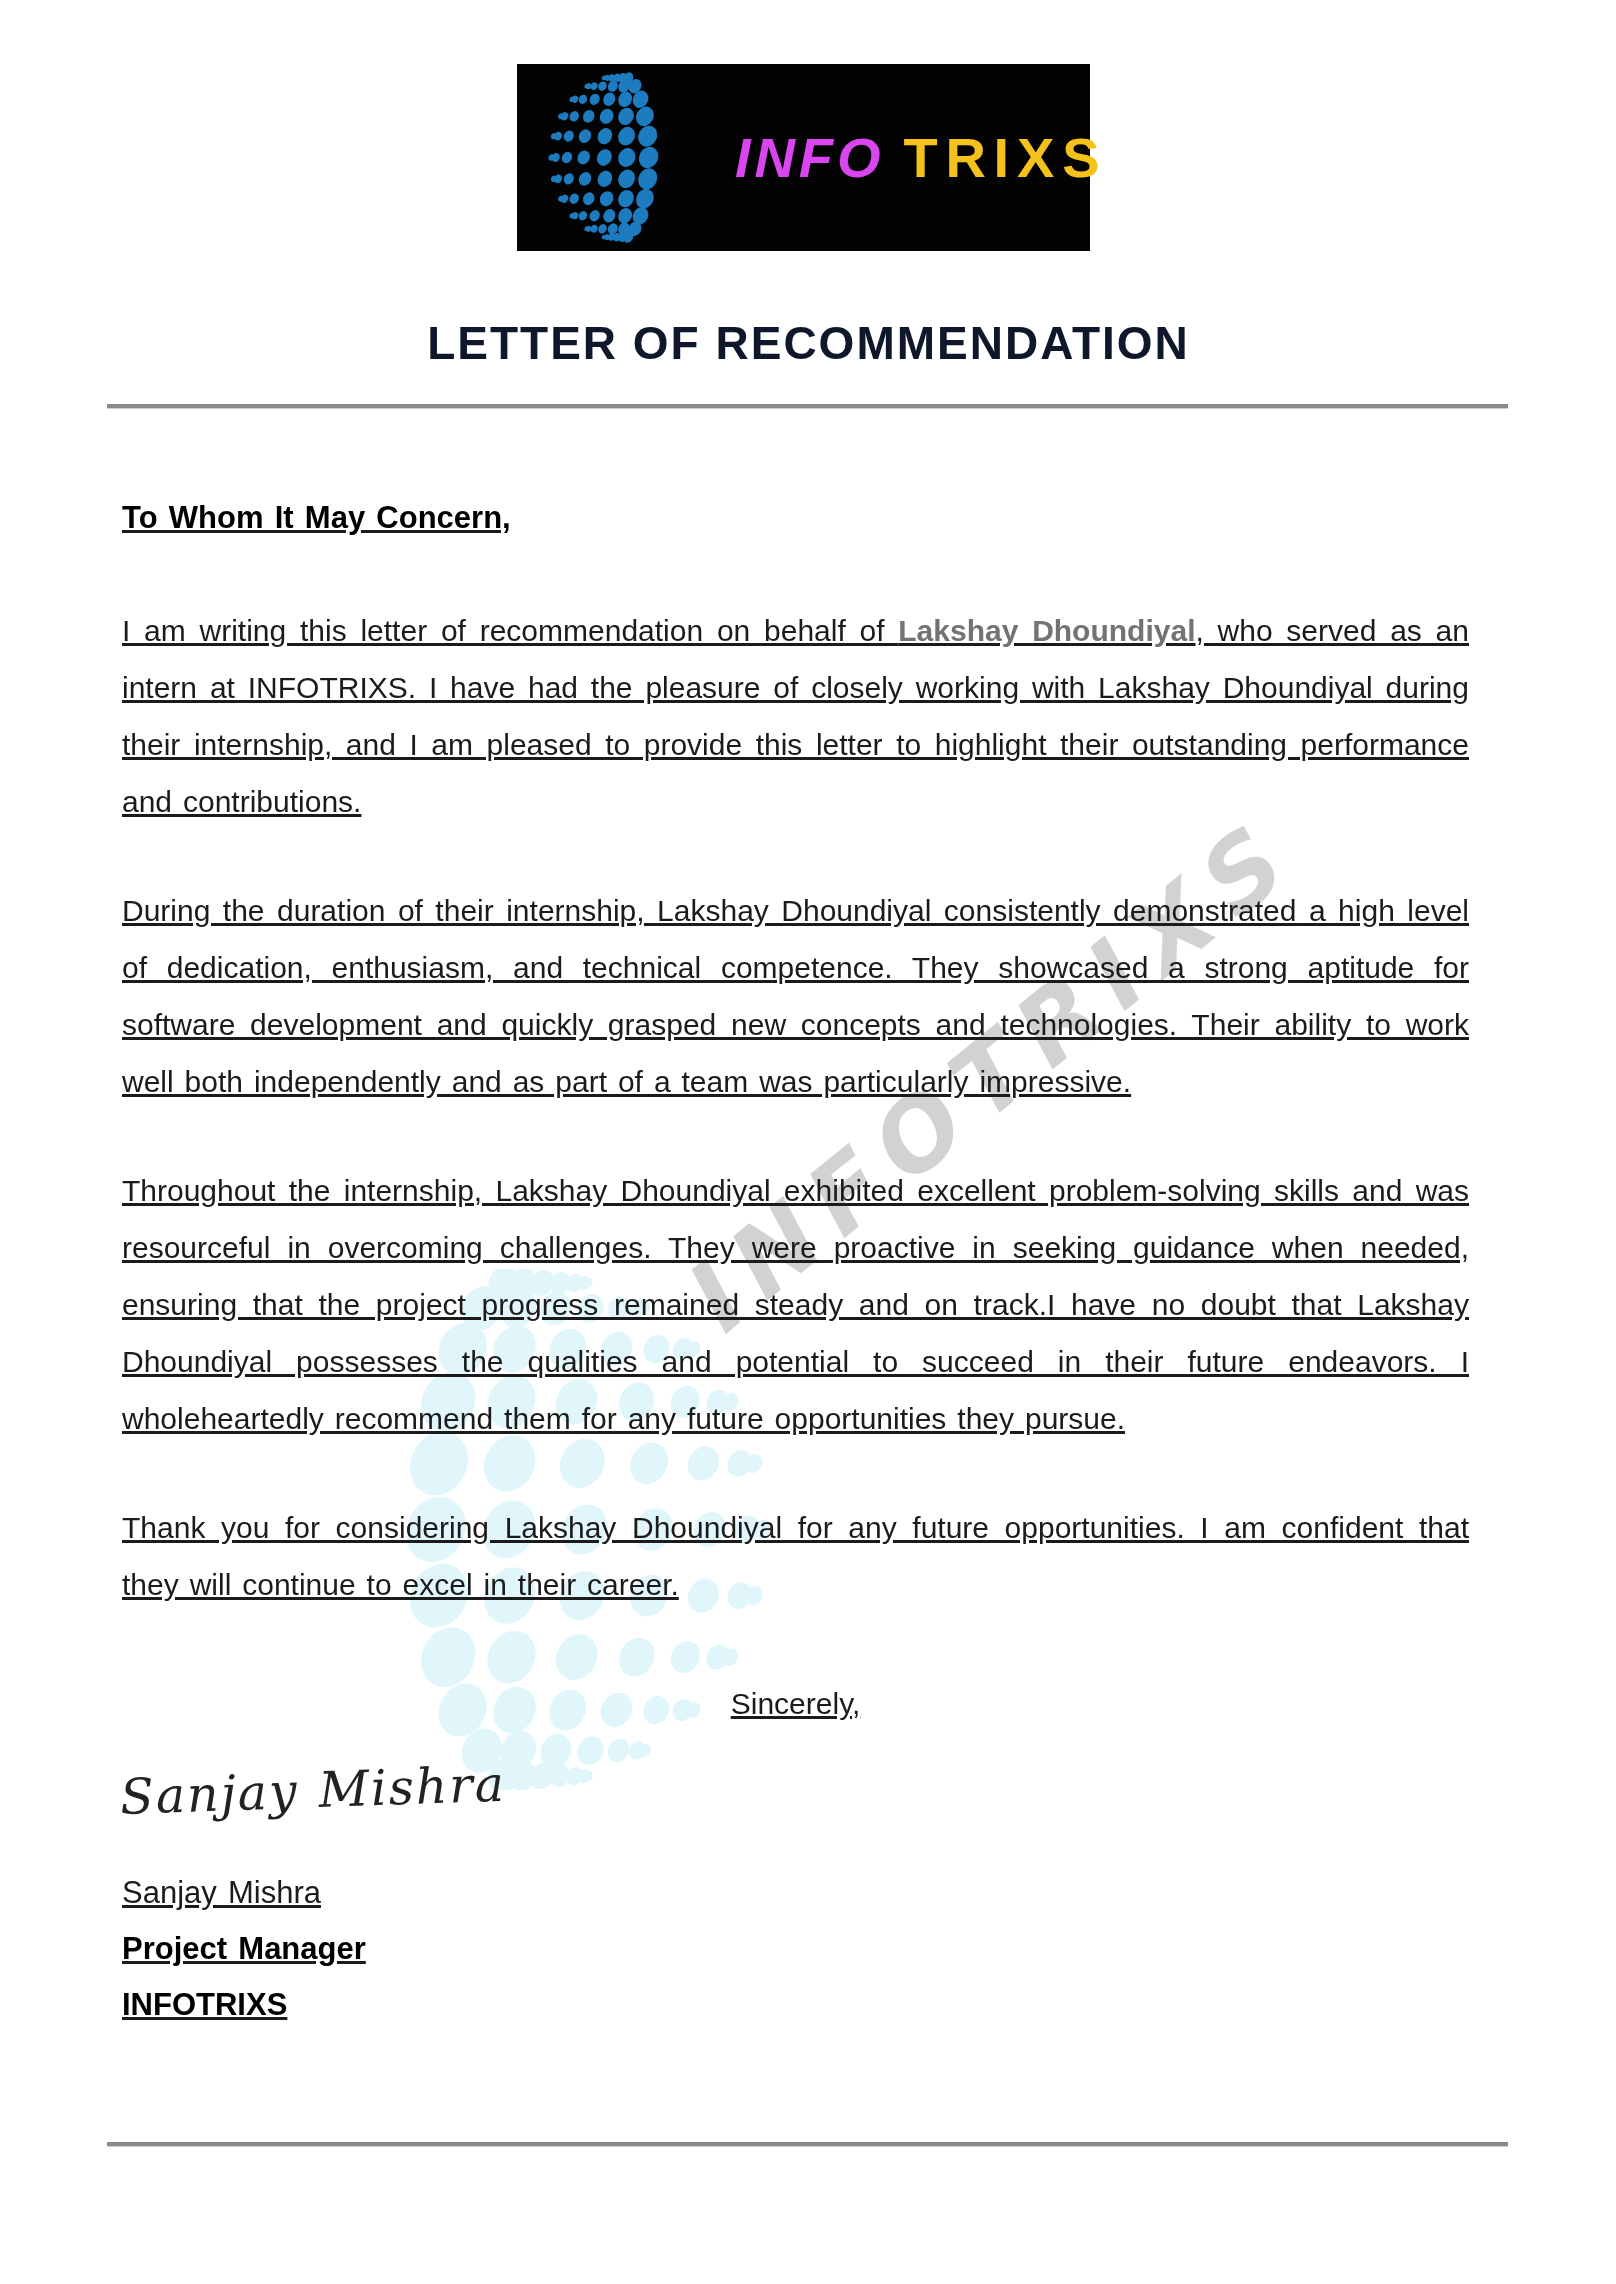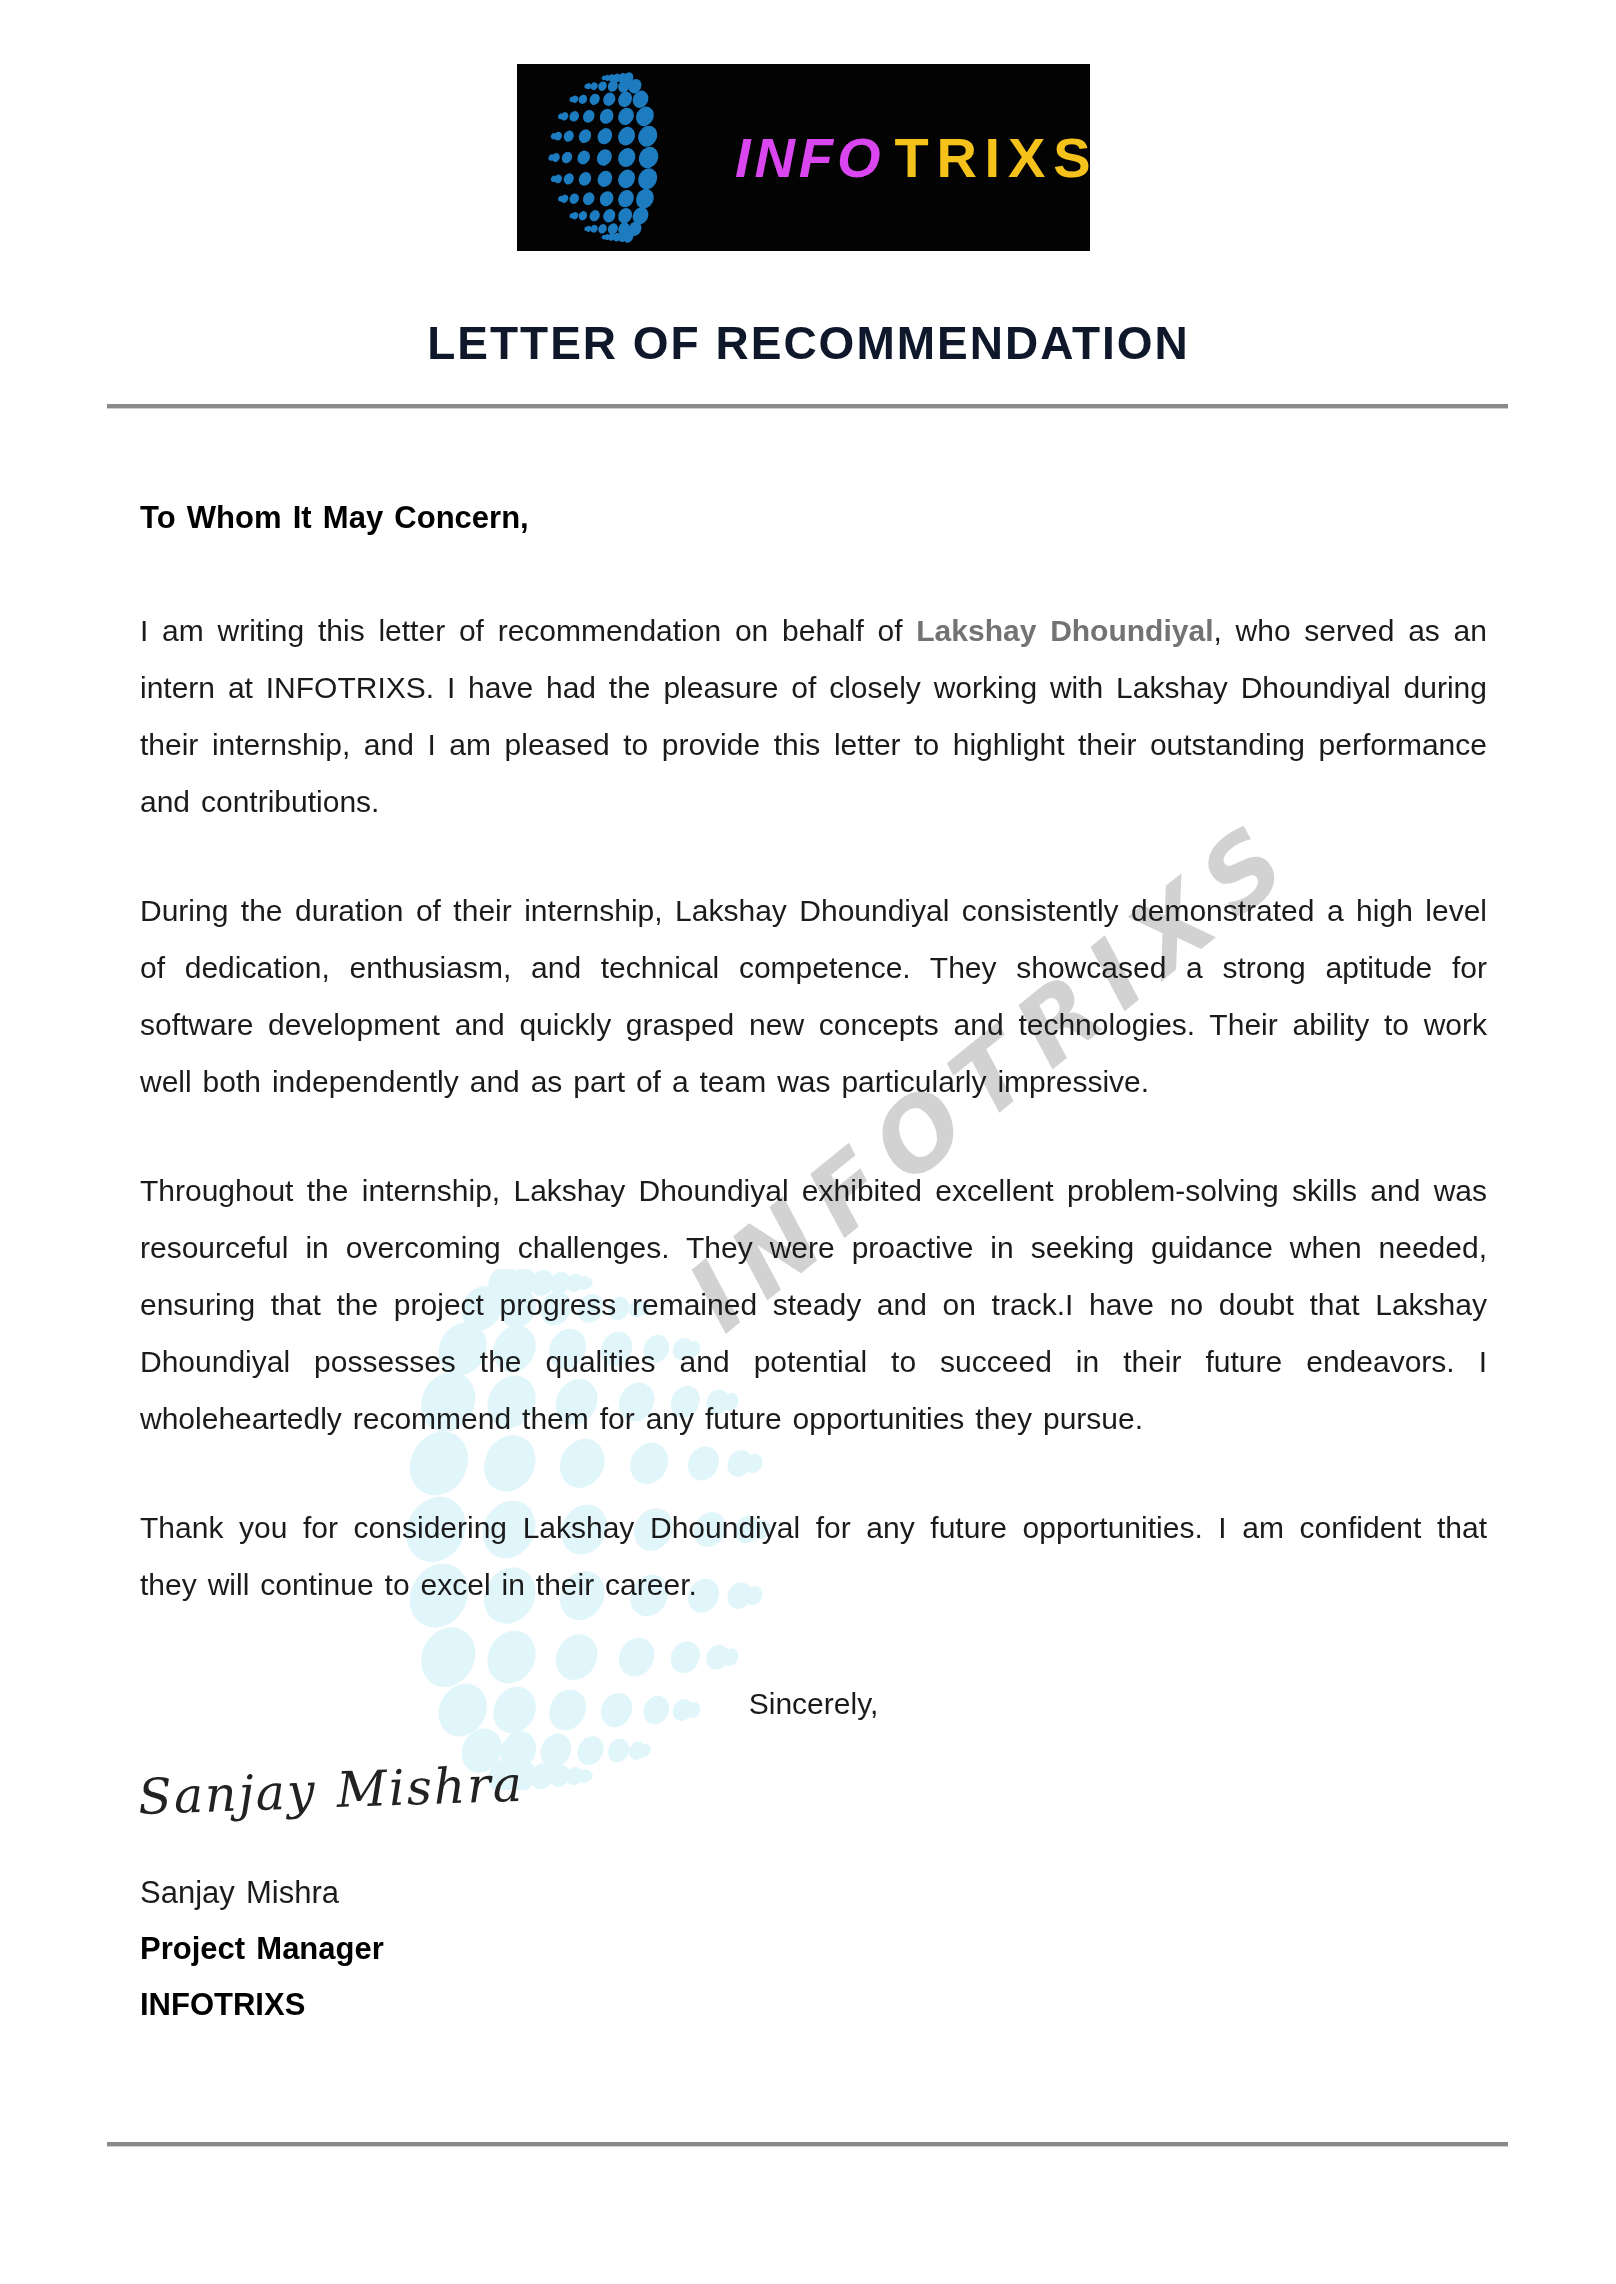--- a/index.html
+++ b/index.html
@@ -59,21 +59,21 @@
   }
   .wordmark .prefix{
     color:#d946ef;
     font-style:italic;
     letter-spacing:3.9px;
     font-family:"Liberation Sans", sans-serif;
   }
   .wordmark .suffix{
     color:#f5c21b;
     letter-spacing:7.8px;
-    margin-left:10px;
+    margin-left:19px;
     font-family:"Liberation Sans", sans-serif;
   }
   
   .doc-title{
     position:absolute;
     left:0; top:316px;
     width:100%;
     margin:0;
     text-align:center;
     font-size:46px;
@@ -89,27 +89,28 @@
     height:3.9px;
     background:#8a8a8a;
     border-bottom:1.3px solid #cfcfcf;
     z-index:3;
   }
   .rule-top{ top:404px; }
   .rule-bottom{ top:2142px; }
   
   .content{
     position:absolute;
-    left:140px; top:489px;
+    left:122px; top:489px;
     width:1347px;
     font-size:30px;
     line-height:57px;
     text-align:justify;
     word-spacing:2.6px;
     z-index:2;
+    text-decoration:underline;
   }
   .content p{ margin:0 0 52px 0; }
   .salutation{
     font-weight:700;
     font-size:31px;
     color:#000000;
     text-align:left;
     margin:0 0 56px 0 !important;
   }
   .bold-name{ font-weight:700; color:#737373; }

